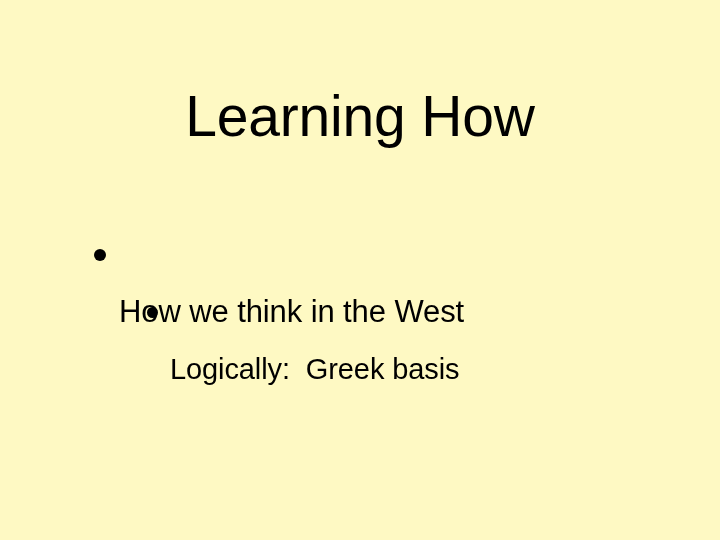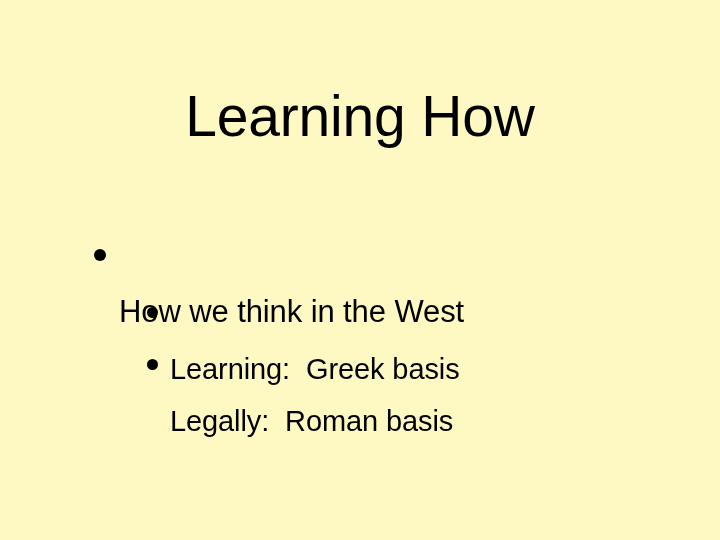--- a/index.html
+++ b/index.html
@@ -110,23 +110,19 @@
 
     <div class="bullet-row level-1">
       <span class="bullet-mark"></span>
       <span class="bullet-text">How we think in the West</span>
     </div>
 
     <div class="spacer-gap"></div>
 
     <div class="bullet-row level-2">
       <span class="bullet-mark"></span>
-      <span class="bullet-text">Learning:  Greek basis</span>
+      <span class="bullet-text">Logically:  Greek basis</span>
     </div>
 
-    <div class="bullet-row level-2">
-      <span class="bullet-mark"></span>
-      <span class="bullet-text">Legally:  Roman basis</span>
-    </div>
 
   </div>
 
 </div>
 
 </body></html>

